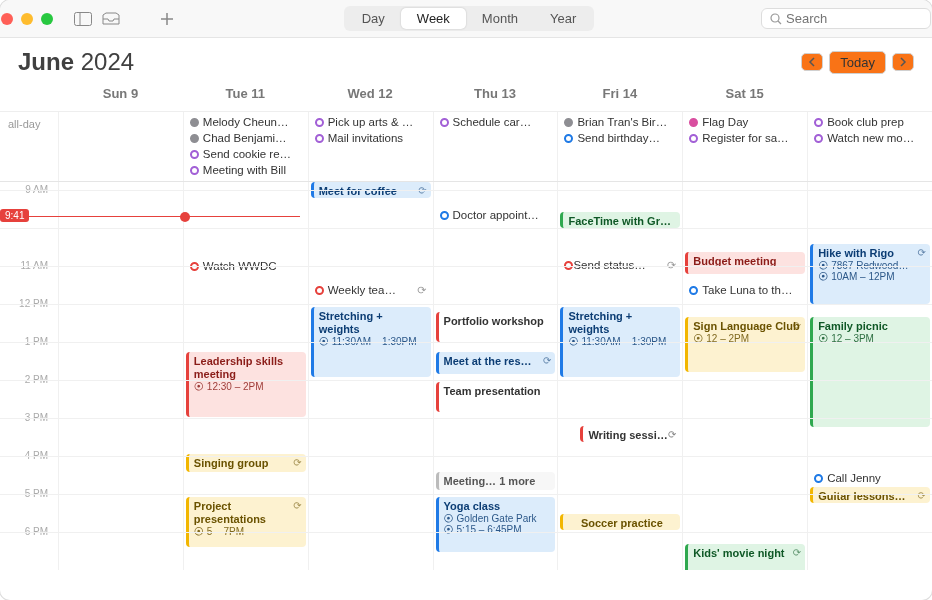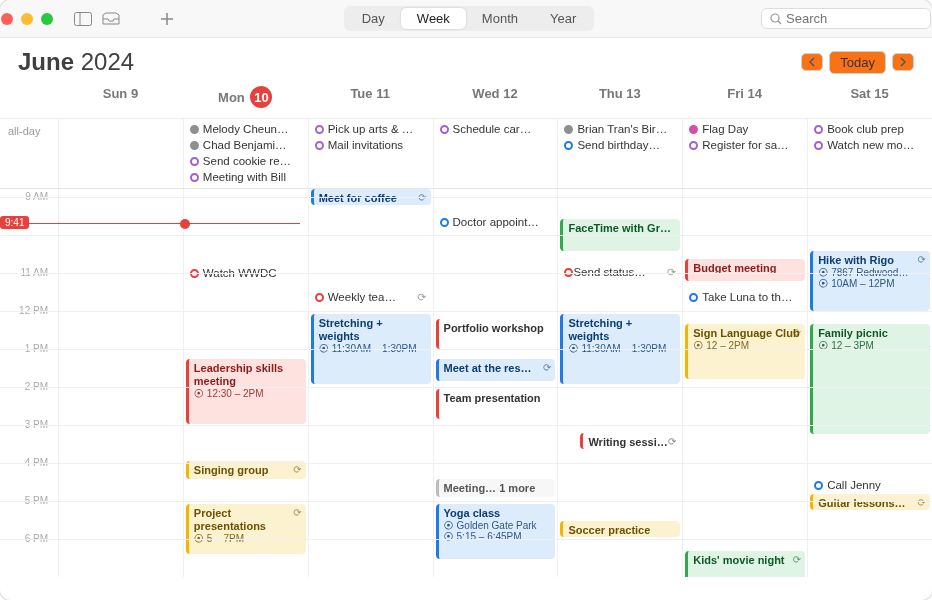--- a/index.html
+++ b/index.html
@@ -184,21 +184,20 @@
       <svg width="8" height="10" viewBox="0 0 8 10">
           <path d="M2 1 L6 5 L2 9" fill="none" stroke="#555" stroke-width="1.5"></path>
         </svg>
     </button>
   </div>
 </div>
 
 <div class="dayhead">
   <div></div>
   <div>Sun 9</div>
-  <div class="today"><span>Mon</span> <span class="badge">10</span></div>
   <div>Tue 11</div>
   <div>Wed 12</div>
   <div>Thu 13</div>
   <div>Fri 14</div>
   <div>Sat 15</div>
 </div>
 
 <div class="allday">
   <div class="label">all-day</div>
   <div class="cell"></div>
@@ -333,37 +332,37 @@
       <div class="ev pale" style="top: 290px; height: 18px;">
         <div class="t">Meeting…  1 more</div>
       </div>
       <div class="ev blueE" style="top: 315px; height: 55px;">
         <div class="t">Yoga class</div>
         <div class="s"><span>⦿</span> Golden Gate Park</div>
         <div class="s"><span>⦿</span> 5:15 – 6:45PM</div>
       </div>
     </div>
   <div class="col" id="c-thu">
-      <div class="ev green" style="top: 30px; height: 32px;">
+      <div class="ev green" style="top: 30px; height: 16px;">
         <div class="t">FaceTime with Gr…</div>
       </div>
       <div class="ev thin" style="top: 75px; height: 16px; border-left: 0px; display: flex; align-items: center; gap: 0;">
         <span class="bullet" style="border-color: rgb(230, 65, 60);"></span>
         <span style="font-size: 11.5px;">Send status…</span>
         <span style="margin-left: auto; opacity: 0.5;">⟳</span>
       </div>
       <div class="ev blueE" style="top: 125px; height: 70px;">
         <div class="t">Stretching + weights</div>
         <div class="s"><span>⦿</span> 11:30AM – 1:30PM</div>
       </div>
       <div class="ev redline" style="top: 244px; height: 16px; background: transparent; border-left: 3px solid rgb(230, 65, 60); color: rgb(51, 51, 51); margin-left: 20px;">
         <div class="t">Writing sessi…</div>
         <span class="rep">⟳</span>
       </div>
-      <div class="ev yellow" style="top: 332px; height: 16px;">
+      <div class="ev yellow" style="top: 332px; height: 16px; text-align: center;">
         <div class="t">Soccer practice</div>
       </div>
     </div>
   <div class="col" id="c-fri">
       <div class="ev red" style="top: 70px; height: 22px;">
         <div class="t">Budget meeting</div>
       </div>
       <div class="ev thin" style="top: 100px; height: 16px; border-left: 0px; display: flex; align-items: center; gap: 4px;">
         <span class="bullet" style="border-color: rgb(31, 122, 230);"></span>
         <span style="font-size: 11.5px;">Take Luna to th…</span>

